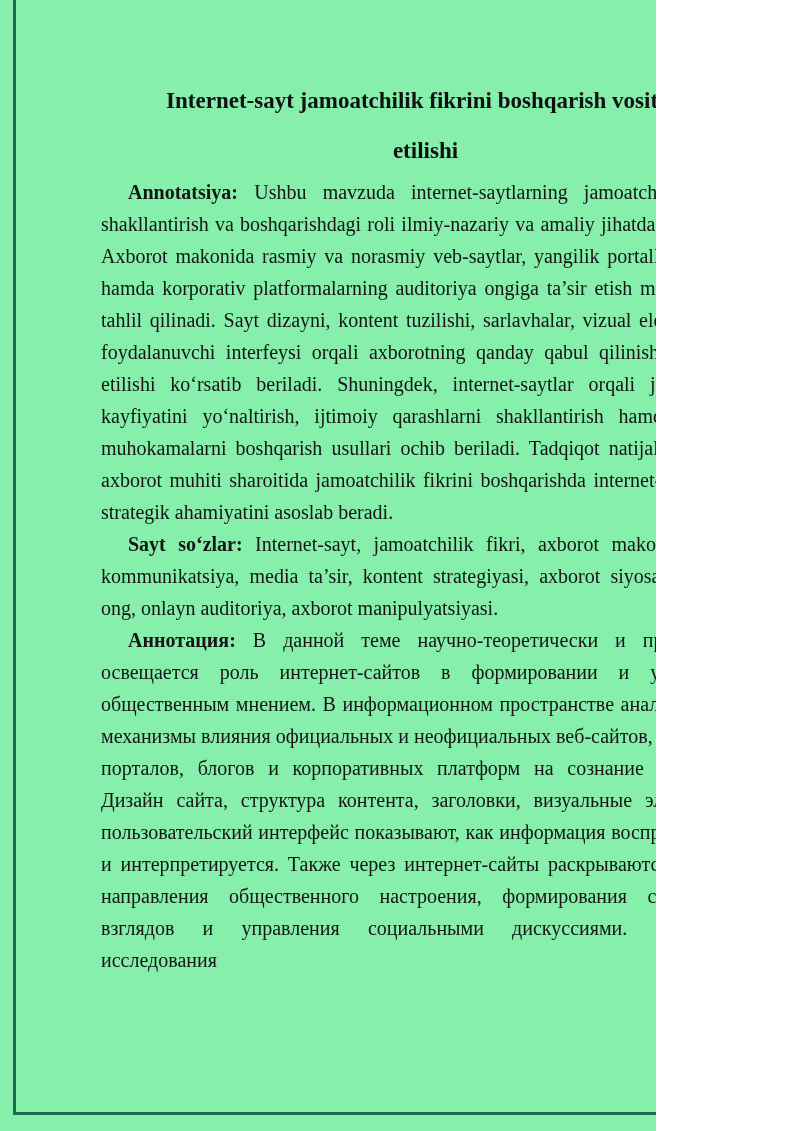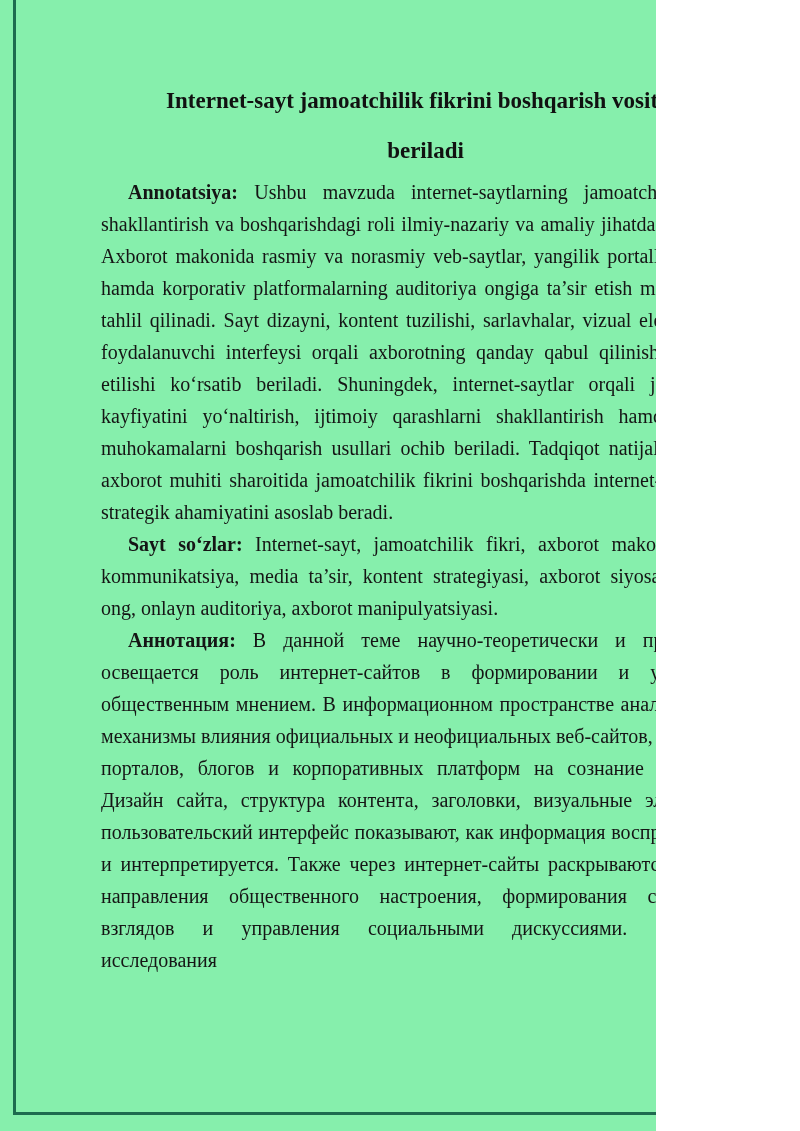--- a/index.html
+++ b/index.html
@@ -72,21 +72,21 @@
 <body>
 
 <div class="page">
   <div class="border-left"></div>
   <div class="border-bottom"></div>
 
   <div class="content">
 
     <div class="title">
       <div>Internet-sayt jamoatchilik fikrini boshqarish vositasi</div>
-      <div>beriladi</div>
+      <div>etilishi</div>
     </div>
 
 
     <div class="body-text">
       <p><span class="lead">Annotatsiya:</span><span> Ushbu mavzuda internet-saytlarning jamoatchilik fikrini shakllantirish va boshqarishdagi roli ilmiy-nazariy va amaliy jihatdan yoritiladi. Axborot makonida rasmiy va norasmiy veb-saytlar, yangilik portallari, bloglar hamda korporativ platformalarning auditoriya ongiga ta’sir etish mexanizmlari tahlil qilinadi. Sayt dizayni, kontent tuzilishi, sarlavhalar, vizual elementlar va foydalanuvchi interfeysi orqali axborotning qanday qabul qilinishi va talqin etilishi koʻrsatib beriladi. Shuningdek, internet-saytlar orqali jamoatchilik kayfiyatini yoʻnaltirish, ijtimoiy qarashlarni shakllantirish hamda ijtimoiy muhokamalarni boshqarish usullari ochib beriladi. Tadqiqot natijalari raqamli axborot muhiti sharoitida jamoatchilik fikrini boshqarishda internet-saytlarning strategik ahamiyatini asoslab beradi.</span></p>
 
       <p><span class="lead">Sayt soʻzlar:</span><span> Internet-sayt, jamoatchilik fikri, axborot makoni, raqamli kommunikatsiya, media ta’sir, kontent strategiyasi, axborot siyosati, ijtimoiy ong, onlayn auditoriya, axborot manipulyatsiyasi.</span></p>
 
       <p><span class="lead">Аннотация:</span><span> В данной теме научно-теоретически и практически освещается роль интернет-сайтов в формировании и управлении общественным мнением. В информационном пространстве анализируются механизмы влияния официальных и неофициальных веб-сайтов, новостных порталов, блогов и корпоративных платформ на сознание аудитории. Дизайн сайта, структура контента, заголовки, визуальные элементы и пользовательский интерфейс показывают, как информация воспринимается и интерпретируется. Также через интернет-сайты раскрываются способы направления общественного настроения, формирования социальных взглядов и управления социальными дискуссиями. Результаты исследования</span></p>
     </div>

